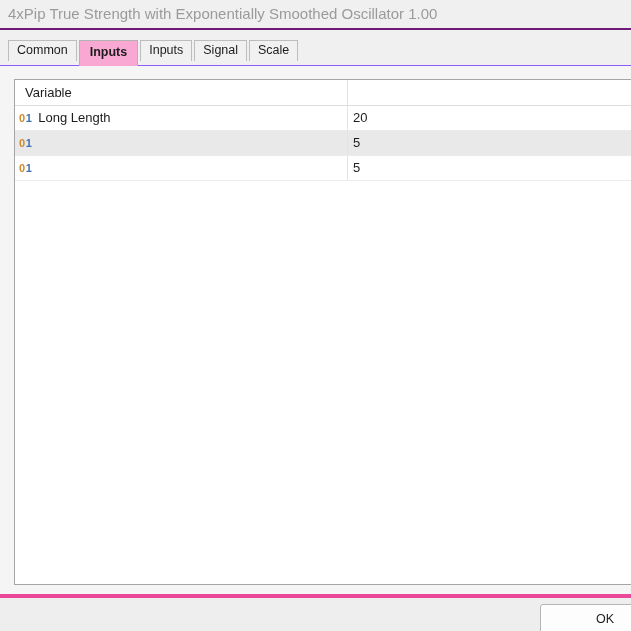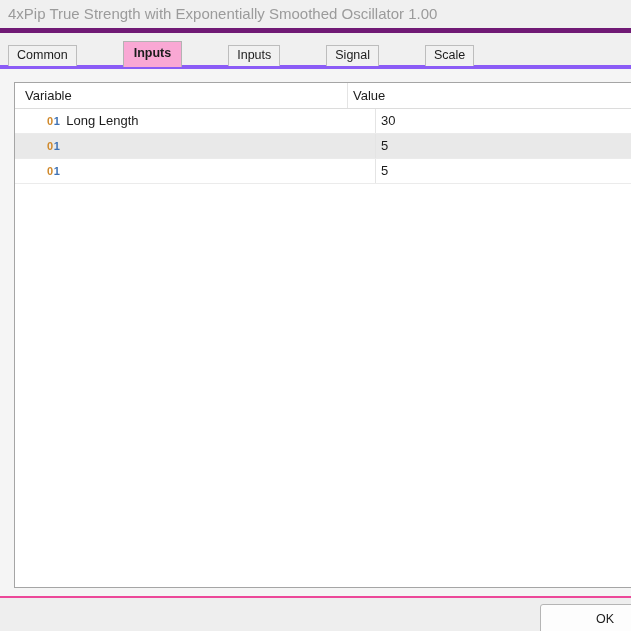--- a/index.html
+++ b/index.html
@@ -15,38 +15,36 @@
     height: 631px;
     background: #f0f0f0;
     overflow: hidden;
   }
   
   .titlebar {
     position: absolute;
     left: 0; top: 0; right: 0;
     height: 28px;
     background: #f0f0f0;
-    border-bottom: 5px solid #701a75;
+    border-bottom: 2px solid #701a75;
   }
   .titlebar .title-text {
     position: absolute;
     left: 8px; top: 5px;
     font-size: 15px;
     color: #9b9b9b;
     white-space: nowrap;
   }
   
   .tabbar {
     position: absolute;
     left: 8px; top: 40px; right: 0;
     height: 26px;
     display: flex;
-    align-items: flex-end;
     z-index: 3;
-    gap: 44px;
   }
   .tab {
     box-sizing: border-box;
     height: 21px;
     line-height: 19px;
     padding: 0 8px;
     margin-right: 2px;
     background: #f1f1f1;
     border: 1px solid #bdbdbd;
     border-bottom: none;
@@ -64,21 +62,21 @@
     border: 1px solid #b3b3b3;
     border-bottom: none;
     font-weight: bold;
   }
   
   .pane {
     position: absolute;
     left: 0; top: 65px; right: 0;
     height: 533px;
     background: #f5f5f5;
-    border-top: 4px solid #8b5cf6;
+    border-top: 1px solid #8b5cf6;
     z-index: 1;
   }
   
   .table {
     position: absolute;
     left: 14px; top: 13px; right: -2px; bottom: 14px;
     background: #ffffff;
     border: 1px solid var(--table-border, #a5a5a5);
     overflow: hidden;
   }
@@ -112,38 +110,38 @@
   .tr.selected { background: var(--selected-row-bg, #e9e9e9); }
   .td {
     box-sizing: border-box;
     font-size: 13px;
     color: #1c1c1c;
     line-height: 24px;
     white-space: nowrap;
     display: flex;
     align-items: center;
   }
-  .td.col-var { padding-left: 4px; margin-left: 28px; }
+  .td.col-var { padding-left: 4px; }
   .td.col-val { padding-left: 5px; display: block; }
   .icon {
     font-size: 11px;
     font-weight: bold;
     letter-spacing: 0.5px;
     margin-right: 6px;
     font-family: "Liberation Sans", sans-serif;
   }
   .ic0 { color: var(--icon-zero, #d0892b); }
   .ic1 { color: var(--icon-one, #3f72b4); }
   
   .footer {
     position: absolute;
     left: 0; right: 0; bottom: 0;
     height: 33px;
     background: #eeeeee;
-    border-top: 2px solid #ec4899;
+    border-top: 4px solid #ec4899;
     z-index: 2;
     padding-left: 28px;
   }
   .ok-button {
     position: absolute;
     left: 540px;
     top: 6px;
     width: 130px;
     height: 30px;
     background: #fdfdfd;
@@ -169,29 +167,28 @@
       <div class="tab active">Inputs</div>
       <div class="tab">Inputs</div>
       <div class="tab">Signal</div>
       <div class="tab">Scale</div>
     </div>
 
   <div class="pane">
     <div class="table">
       <div class="thead">
         <div class="th col-var">Variable</div>
-        <div class="th col-val">Value</div>
       </div>
       <div id="rows">
           <div class="tr">
             <div class="td col-var">
               <span class="icon"><span class="ic0">0</span><span class="ic1">1</span></span>
               <span>Long Length</span>
             </div>
-            <div class="td col-val">30</div>
+            <div class="td col-val">20</div>
           </div>
           <div class="tr selected">
             <div class="td col-var">
               <span class="icon"><span class="ic0">0</span><span class="ic1">1</span></span>
             </div>
             <div class="td col-val">5</div>
           </div>
           <div class="tr">
             <div class="td col-var">
               <span class="icon"><span class="ic0">0</span><span class="ic1">1</span></span>

